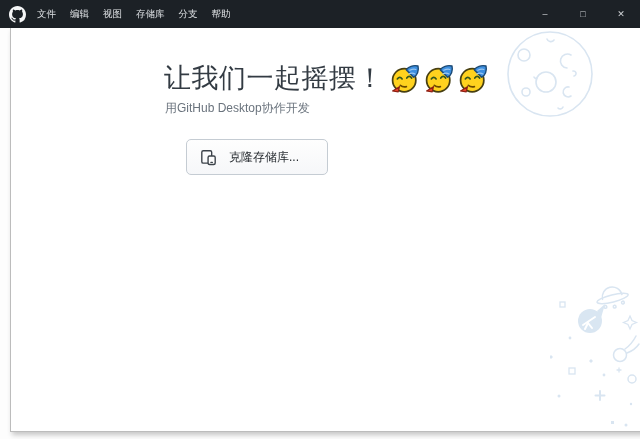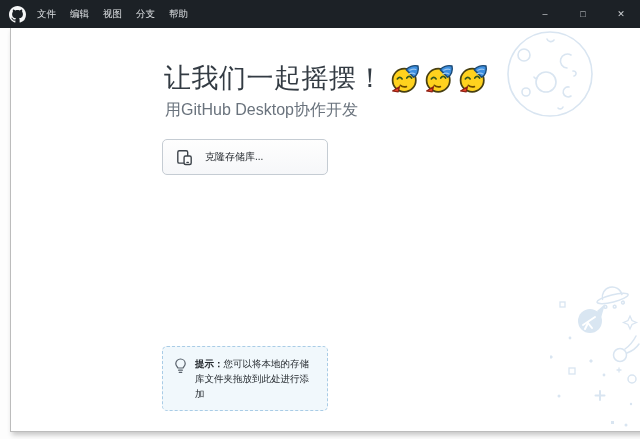--- a/index.html
+++ b/index.html
@@ -26,30 +26,30 @@
            background:#fff; border:1px solid #bcbcbc; border-top:none;
            box-shadow:2px 3px 5px rgba(0,0,0,.22); overflow:hidden; }
 
   
   .hero-row { position:absolute; left:153px; top:32px; display:flex;
               align-items:center; }
   .hero-title { font-size:27px; font-weight:300; color:#333b43;
                 letter-spacing:.5px; white-space:nowrap; }
   .emoji-row { display:flex; margin-left:6px; gap:3px; }
   .emoji-row svg { width:31px; height:31px; }
-  .hero-sub { position:absolute; left:154px; top:72px; font-size:16px;
+  .hero-sub { position:absolute; left:154px; top:72px; font-size:12px;
               color:#6a737d; }
 
   
   .actions { position:absolute; left:151px; top:111px; width:166px;
              display:flex; flex-direction:column; gap:10px; }
   .action-btn { height:36px; border:1px solid #c5ccd3; border-radius:5px;
                 background:linear-gradient(#fefefe,#f6f7f9);
                 display:flex; align-items:center; padding-left:13px; gap:12px;
-                font-size:10px; color:#24292e; cursor:pointer; }
+                font-size:12px; color:#24292e; cursor:pointer;margin-left:24px; }
   .action-btn svg { flex:0 0 auto; }
 
   
   .tip { position:absolute; left:151px; top:318px; width:166px;
          border:1px dashed #a9cce6; border-radius:5px; background:#f1f8fc;
          padding:9px 10px 9px 11px; display:flex; gap:8px; }
   .tip-text { font-size:9.5px; line-height:15px; color:#24292e; }
   .tip-text b { font-weight:700; }
   .tip svg { flex:0 0 auto; margin-top:2px; }
 
@@ -65,20 +65,21 @@
   <div class="titlebar">
     <span class="tb-logo">
       <svg viewBox="0 0 16 16" width="17" height="17" fill="#f5f6f7" aria-hidden="true">
         <path d="M8 0C3.58 0 0 3.58 0 8c0 3.54 2.29 6.53 5.47 7.59.4.07.55-.17.55-.38 0-.19-.01-.82-.01-1.49-2.01.37-2.53-.49-2.69-.94-.09-.23-.48-.94-.82-1.13-.28-.15-.68-.52-.01-.53.63-.01 1.08.58 1.23.82.72 1.21 1.87.87 2.33.66.07-.52.28-.87.51-1.07-1.78-.2-3.64-.89-3.64-3.95 0-.87.31-1.59.82-2.15-.08-.2-.36-1.02.08-2.12 0 0 .67-.21 2.2.82.64-.18 1.32-.27 2-.27s1.36.09 2 .27c1.53-1.04 2.2-.82 2.2-.82.44 1.1.16 1.92.08 2.12.51.56.82 1.27.82 2.15 0 3.07-1.87 3.75-3.65 3.95.29.25.54.73.54 1.48 0 1.07-.01 1.93-.01 2.2 0 .21.15.46.55.38A8.01 8.01 0 0 0 16 8c0-4.42-3.58-8-8-8z"></path>
       </svg>
     </span>
     <div class="tb-menu">
       <span class="tb-item">文件</span>
       <span class="tb-item">编辑</span>
       <span class="tb-item">视图</span>
+      <span class="tb-item">存储库</span>
       <span class="tb-item">分支</span>
       <span class="tb-item">帮助</span>
     </div>
     <div class="tb-spacer"></div>
     <div class="tb-controls">
       <span class="tb-ctl">–</span>
       <span class="tb-ctl">□</span>
       <span class="tb-ctl">✕</span>
     </div>
   </div>
@@ -173,24 +174,15 @@
           <rect x="7.6" y="6.6" width="6.7" height="8" rx="1.4" fill="#fdfdfd"></rect>
           <path d="M10.3 12.6 h1.3" stroke-linecap="round"></path>
         </svg>
         <span>克隆存储库...</span>
       </div>
 
 
 
     </div>
 
-    <div class="tip">
-      <svg width="13" height="16" viewBox="0 0 13 16" fill="none" stroke="#57606a" stroke-width="1.2" stroke-linecap="round">
-        <path d="M6.5 1 a4.7 4.7 0 0 1 4.7 4.7 c0 2.1 -1.6 3 -2.1 4.3 h-5.2 c-.5 -1.3 -2.1 -2.2 -2.1 -4.3 A4.7 4.7 0 0 1 6.5 1 Z"></path>
-        <path d="M4.6 12.2 h3.8 M5.2 14.3 h2.6"></path>
-      </svg>
-      <span class="tip-text">
-        <b>提示：</b><span>您可以将本地的存储库文件夹拖放到此处进行添加</span>
-      </span>
-    </div>
 
   </div>
 </div>
 
 </body></html>

